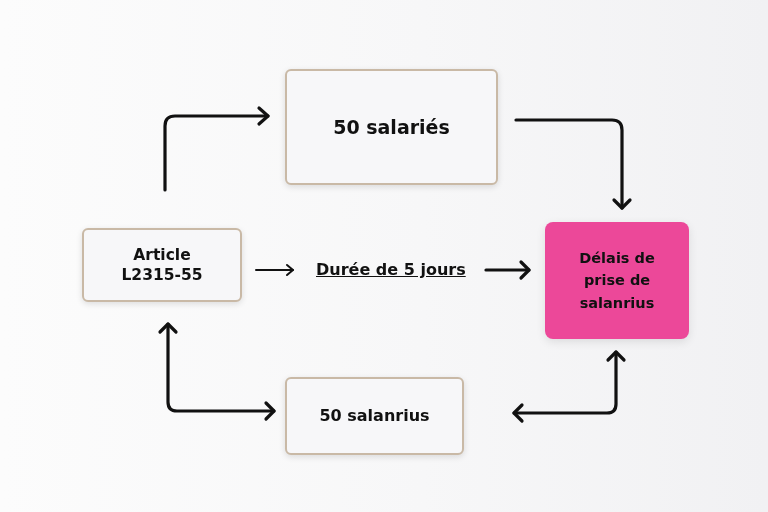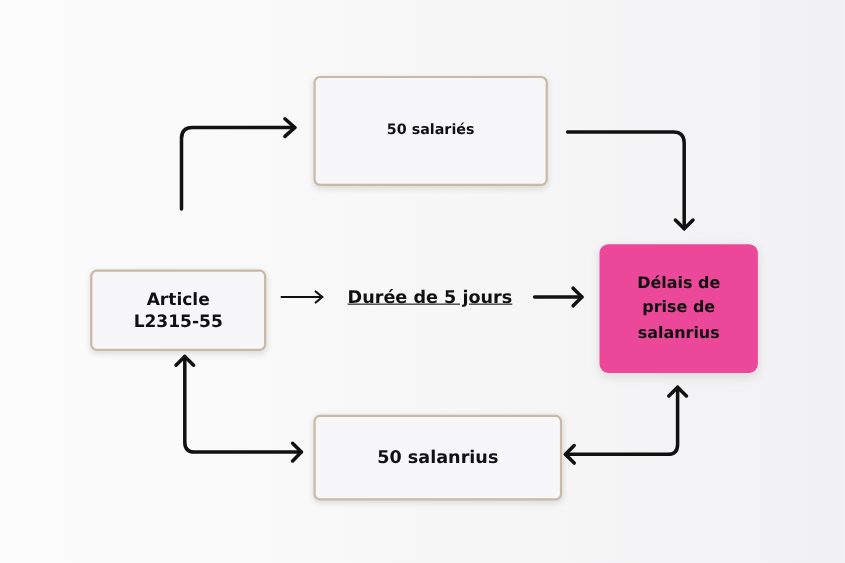--- a/index.html
+++ b/index.html
@@ -12,26 +12,26 @@
   .box {
     position: absolute; box-sizing: border-box;
     display: flex; flex-direction: column; align-items: center; justify-content: center;
     text-align: center; font-weight: bold; line-height: 1.3;
     background: #f7f7f9;
     border: 2px solid #c9b9a6;
     border-radius: 6px;
     box-shadow: 0 2px 6px rgba(0,0,0,0.12);
   }
   .box span { display: block; }
-  #box-top { left: 285px; top: 69px; width: 213px; height: 100px; font-size: 13px; }
-  #box-left { left: 82px; top: 245px; width: 160px; height: 74px; font-size: 15.5px; }
+  #box-top { left: 285px; top: 69px; width: 213px; height: 116px; font-size: 19px; }
+  #box-left { left: 82px; top: 228px; width: 160px; height: 74px; font-size: 15.5px; }
   #box-right { left: 545px; top: 222px; width: 144px; height: 117px; font-size: 14.5px;
     border: none; background: #ec4899; border-radius: 8px;
     box-shadow: 0 3px 10px rgba(0,0,0,0.10); line-height: 1.55; }
-  #box-bottom { left: 285px; top: 377px; width: 226px; height: 78px; font-size: 16px; }
+  #box-bottom { left: 285px; top: 377px; width: 179px; height: 78px; font-size: 16px; }
   .label { position: absolute; font-weight: bold; font-size: 16px; white-space: nowrap; text-decoration: underline; }
   #mid-label { left: 316px; top: 260px; }
   svg.arrows { position: absolute; left: 0; top: 0; }
   svg.arrows path { fill: none; stroke: #111; stroke-width: 3.2; stroke-linecap: round; stroke-linejoin: round; }
   svg.arrows path.thin { stroke-width: 2; }
 </style>
 </head>
 <body>
 
 <svg class="arrows" width="768" height="512">

